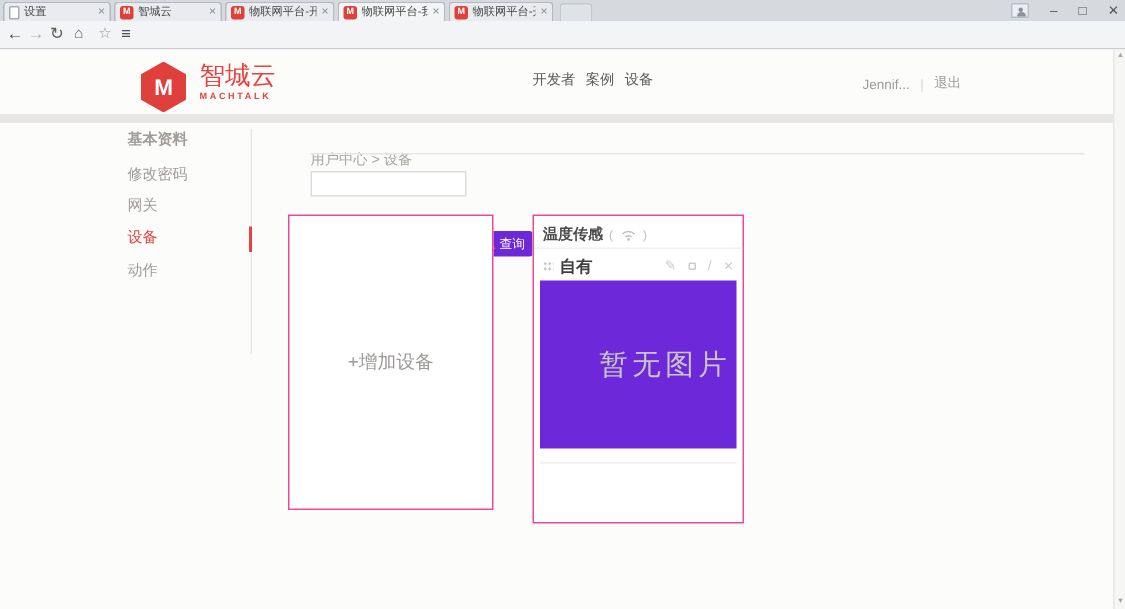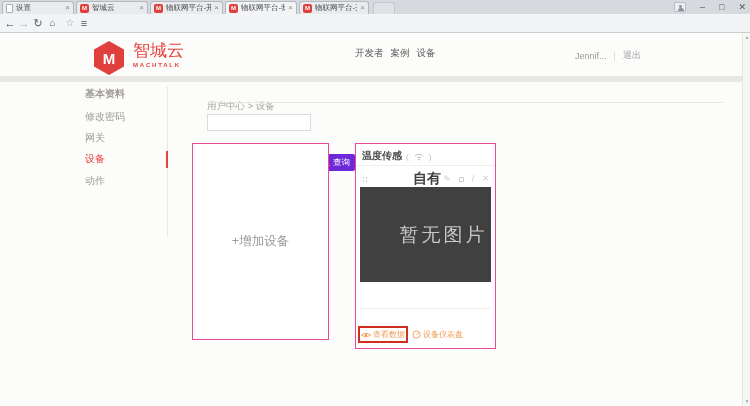--- a/index.html
+++ b/index.html
@@ -86,27 +86,27 @@
   .add-label{font-size:12.5px;color:#9c9a98;}
 
   .dev-card{left:355px;top:110px;width:141px;height:206px;}
   .dev-name-row{position:absolute;left:6px;top:5px;display:flex;align-items:center;gap:4px;}
   .dev-name{font-size:10px;font-weight:bold;color:#4c4c4c;}
   .paren{font-size:8px;color:#c2c0bf;}
   .name-divider{position:absolute;left:0;top:21px;width:100%;height:1px;background:#f1efee;}
   .own-row{position:absolute;left:6px;right:6px;top:26px;display:flex;align-items:center;}
   .grid-icon{width:7px;height:7px;margin-right:4px;
              background-image:radial-gradient(#c6c4c3 0.8px,transparent 0.9px);background-size:3px 3.5px;}
-  .own-label{font-size:14px;font-weight:bold;color:#3f3f3f;margin-left:40px;}
+  .own-label{font-size:11px;font-weight:bold;color:#3f3f3f;}
   .own-tools{margin-left:auto;display:flex;align-items:center;gap:8px;color:#cbcbcb;}
   .tool-pencil{font-size:9px;line-height:9px;}
   .tool-square{width:5px;height:5px;border:1px solid #cbcbcb;border-radius:1px;}
   .tool-slash{font-size:9px;line-height:9px;}
   .tool-x{font-size:8px;line-height:8px;}
-  .img-placeholder{position:absolute;left:4px;top:43px;width:131px;height:95px;background:#404040;
+  .img-placeholder{position:absolute;left:4px;top:43px;width:131px;height:112px;background:#6d28d9;
                    display:flex;align-items:center;justify-content:center;padding-left:36px;}
   .img-placeholder span{font-size:19px;color:#c9c7c5;letter-spacing:3px;}
   .dev-desc{position:absolute;left:4px;top:147px;width:132px;font-size:8.5px;color:#4f4f4f;
             white-space:nowrap;overflow:hidden;}
   .dev-divider{position:absolute;left:4px;right:4px;top:164px;height:1px;background:#eeeceb;}
   .links-row1{position:absolute;left:4px;top:169px;display:flex;gap:5px;align-items:center;}
   .links-row2{position:absolute;left:2px;top:182px;display:flex;gap:4px;align-items:center;}
   .dlink{display:inline-flex;align-items:center;gap:2px;font-size:8px;color:#f09a52;text-decoration:none;white-space:nowrap;}
   .hl-box{display:inline-flex;border:2px solid #cf2f21;padding:1px 1px;}
 </style>
@@ -231,38 +231,20 @@
           <span class="tool-pencil">✎</span>
           <span class="tool-square"></span>
           <span class="tool-slash">/</span>
           <span class="tool-x">✕</span>
         </span>
       </div>
       <div class="img-placeholder">
         <span>暂无图片</span>
       </div>
       <div class="dev-divider"></div>
-      <div class="links-row2">
-        <span class="hl-box">
-          <a href="#" class="dlink">
-            <svg width="10" height="8" viewBox="0 0 10 8">
-              <path d="M0.5 4 Q5 0.5 9.5 4 Q5 7.5 0.5 4 Z" fill="none" stroke="#f09a52" stroke-width="0.9"></path>
-              <circle cx="5" cy="4" r="1.2" fill="#f09a52"></circle>
-            </svg>
-            <span>查看数据</span>
-          </a>
-        </span>
-        <a href="#" class="dlink">
-          <svg width="9" height="9" viewBox="0 0 9 9">
-            <circle cx="4.5" cy="4.5" r="3.6" fill="none" stroke="#f09a52" stroke-width="0.9"></circle>
-            <path d="M4.5 4.5 L6.5 3" stroke="#f09a52" stroke-width="0.9"></path>
-          </svg>
-          <span>设备仪表盘</span>
-        </a>
-      </div>
     </div>
 
     <div class="scrollbar">
       <div class="sb-arrow sb-up">▲</div>
       <div class="sb-arrow sb-down">▼</div>
     </div>
 
   </div>
 </div>
 

